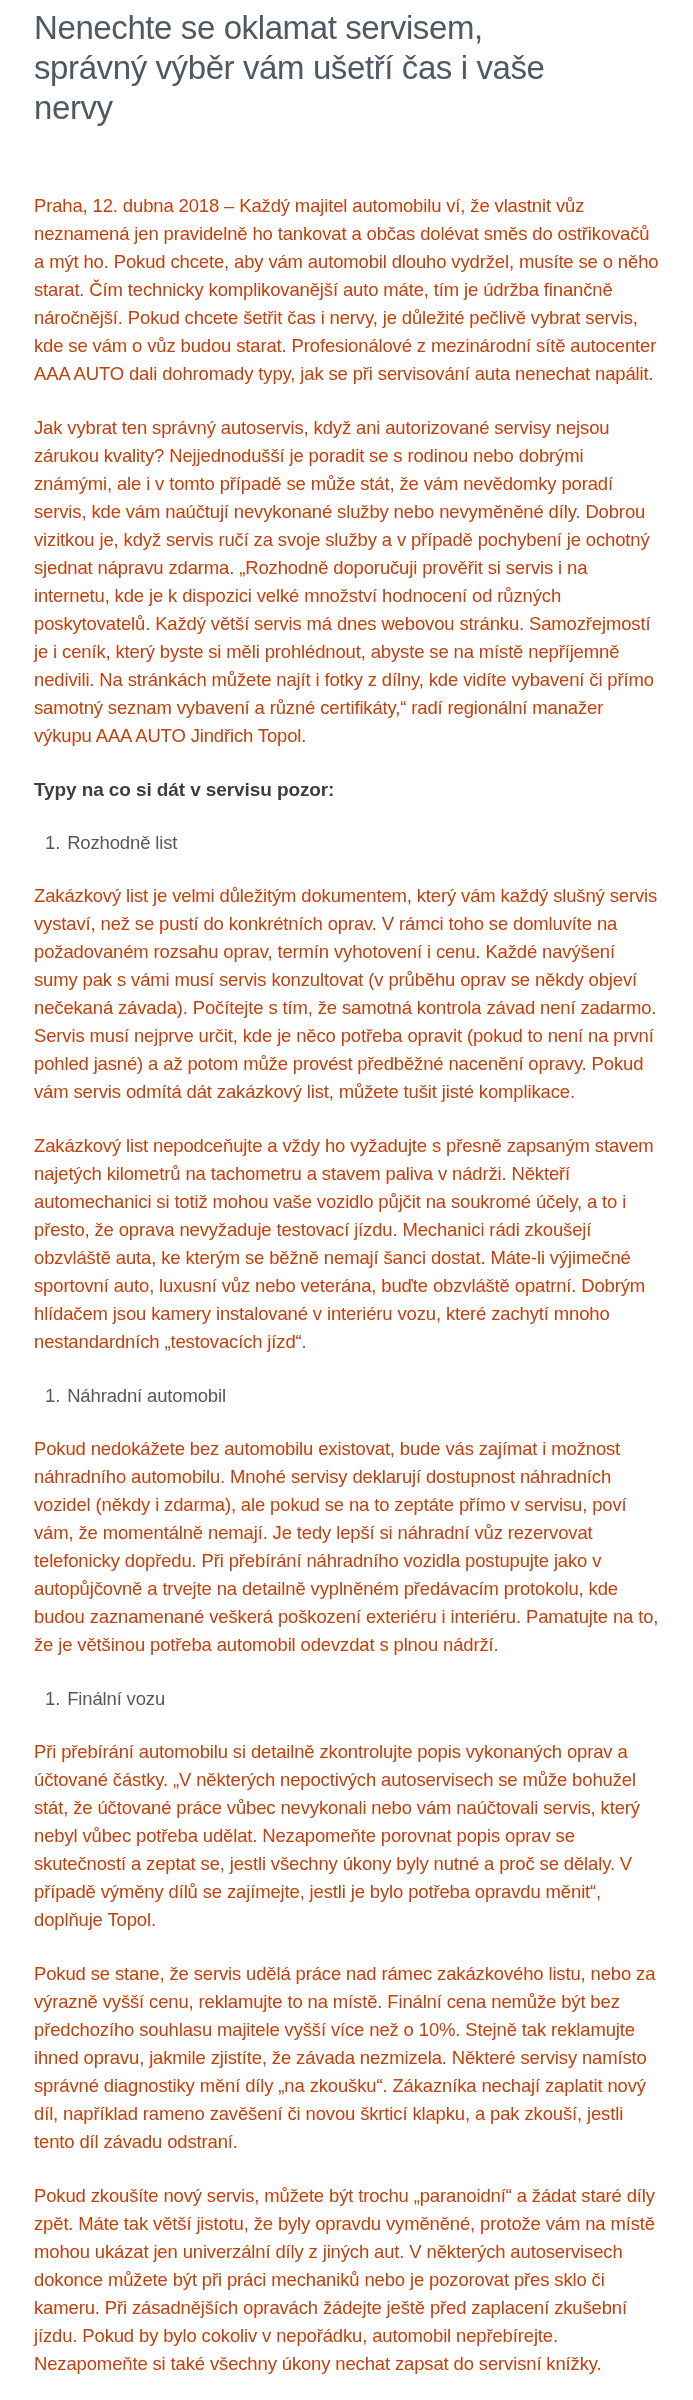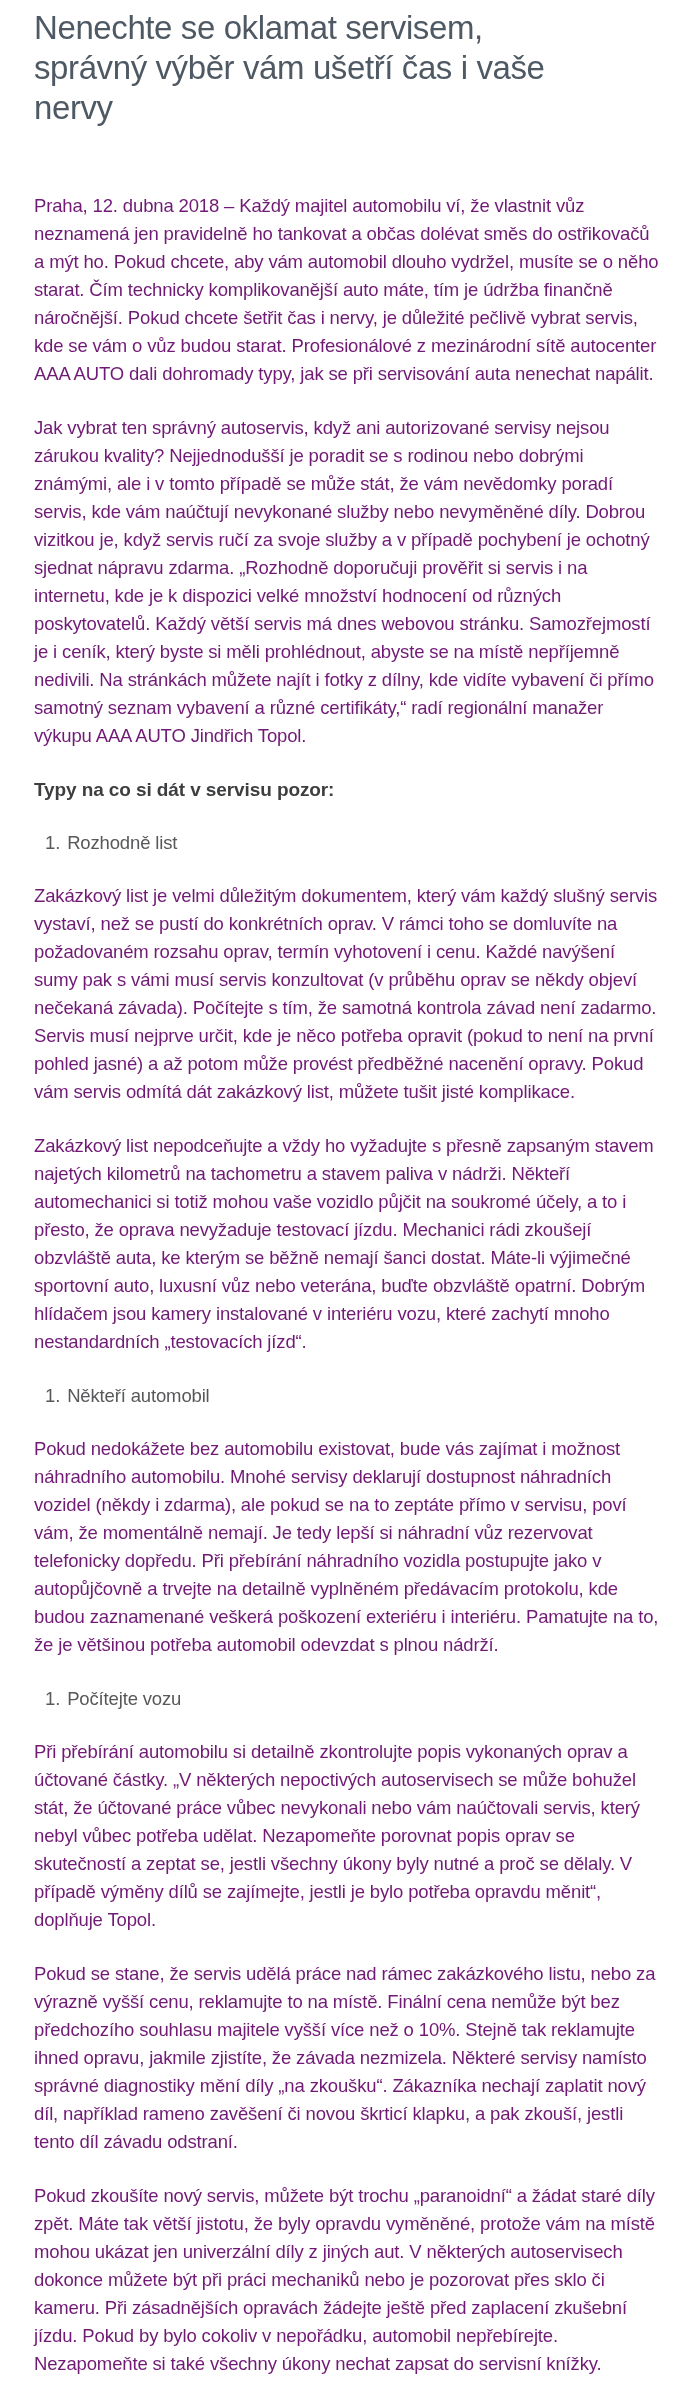--- a/index.html
+++ b/index.html
@@ -23,21 +23,21 @@
     line-height: 40px;
     font-weight: 400;
     letter-spacing: -0.4px;
     color: #4e5964;
     margin: 0 0 64px 0;
     max-width: 560px;
   }
   p.body-par {
     font-size: 18.5px;
     line-height: 28px;
-    color: #701a75;
+    color: #c2410c;
     letter-spacing: -0.15px;
     margin: 0 0 26px 0;
     max-width: 625px;
   }
   .quote-italic {
   }
   .tips-heading {
     font-size: 19px;
     line-height: 28px;
     font-weight: 700;
@@ -79,28 +79,28 @@
       <span class="tip-number">1.</span>
       <span>Rozhodně list</span>
     </li>
   </ol>
   <p class="body-par">Zakázkový list je velmi důležitým dokumentem, který vám každý slušný servis vystaví, než se pustí do konkrétních oprav. V rámci toho se domluvíte na požadovaném rozsahu oprav, termín vyhotovení i cenu. Každé navýšení sumy pak s vámi musí servis konzultovat (v průběhu oprav se někdy objeví nečekaná závada). Počítejte s tím, že samotná kontrola závad není zadarmo. Servis musí nejprve určit, kde je něco potřeba opravit (pokud to není na první pohled jasné) a až potom může provést předběžné nacenění opravy. Pokud vám servis odmítá dát zakázkový list, můžete tušit jisté komplikace.</p>
   <p class="body-par">Zakázkový list nepodceňujte a vždy ho vyžadujte s přesně zapsaným stavem najetých kilometrů na tachometru a stavem paliva v nádrži. Někteří automechanici si totiž mohou vaše vozidlo půjčit na soukromé účely, a to i přesto, že oprava nevyžaduje testovací jízdu. Mechanici rádi zkoušejí obzvláště auta, ke kterým se běžně nemají šanci dostat. Máte-li výjimečné sportovní auto, luxusní vůz nebo veterána, buďte obzvláště opatrní. Dobrým hlídačem jsou kamery instalované v interiéru vozu, které zachytí mnoho nestandardních „testovacích jízd“.</p>
 
   <ol class="tip-list">
     <li>
       <span class="tip-number">1.</span>
-      <span>Někteří automobil</span>
+      <span>Náhradní automobil</span>
     </li>
   </ol>
   <p class="body-par">Pokud nedokážete bez automobilu existovat, bude vás zajímat i možnost náhradního automobilu. Mnohé servisy deklarují dostupnost náhradních vozidel (někdy i zdarma), ale pokud se na to zeptáte přímo v servisu, poví vám, že momentálně nemají. Je tedy lepší si náhradní vůz rezervovat telefonicky dopředu. Při přebírání náhradního vozidla postupujte jako v autopůjčovně a trvejte na detailně vyplněném předávacím protokolu, kde budou zaznamenané veškerá poškození exteriéru i interiéru. Pamatujte na to, že je většinou potřeba automobil odevzdat s plnou nádrží.</p>
 
   <ol class="tip-list">
     <li>
       <span class="tip-number">1.</span>
-      <span>Počítejte vozu</span>
+      <span>Finální vozu</span>
     </li>
   </ol>
   <p class="body-par">Při přebírání automobilu si detailně zkontrolujte popis vykonaných oprav a účtované částky. „V některých nepoctivých autoservisech se může bohužel stát, že účtované práce vůbec nevykonali nebo vám naúčtovali servis, který nebyl vůbec potřeba udělat. Nezapomeňte porovnat popis oprav se skutečností a zeptat se, jestli všechny úkony byly nutné a proč se dělaly. V případě výměny dílů se zajímejte, jestli je bylo potřeba opravdu měnit“, doplňuje Topol.</p>
   <p class="body-par">Pokud se stane, že servis udělá práce nad rámec zakázkového listu, nebo za výrazně vyšší cenu, reklamujte to na místě. Finální cena nemůže být bez předchozího souhlasu majitele vyšší více než o 10%. Stejně tak reklamujte ihned opravu, jakmile zjistíte, že závada nezmizela. Některé servisy namísto správné diagnostiky mění díly „na zkoušku“. Zákazníka nechají zaplatit nový díl, například rameno zavěšení či novou škrticí klapku, a pak zkouší, jestli tento díl závadu odstraní.</p>
   <p class="body-par">Pokud zkoušíte nový servis, můžete být trochu „paranoidní“ a žádat staré díly zpět. Máte tak větší jistotu, že byly opravdu vyměněné, protože vám na místě mohou ukázat jen univerzální díly z jiných aut. V některých autoservisech dokonce můžete být při práci mechaniků nebo je pozorovat přes sklo či kameru. Při zásadnějších opravách žádejte ještě před zaplacení zkušební jízdu. Pokud by bylo cokoliv v nepořádku, automobil nepřebírejte. Nezapomeňte si také všechny úkony nechat zapsat do servisní knížky.</p>
 
 </article>
 
 </body></html>

